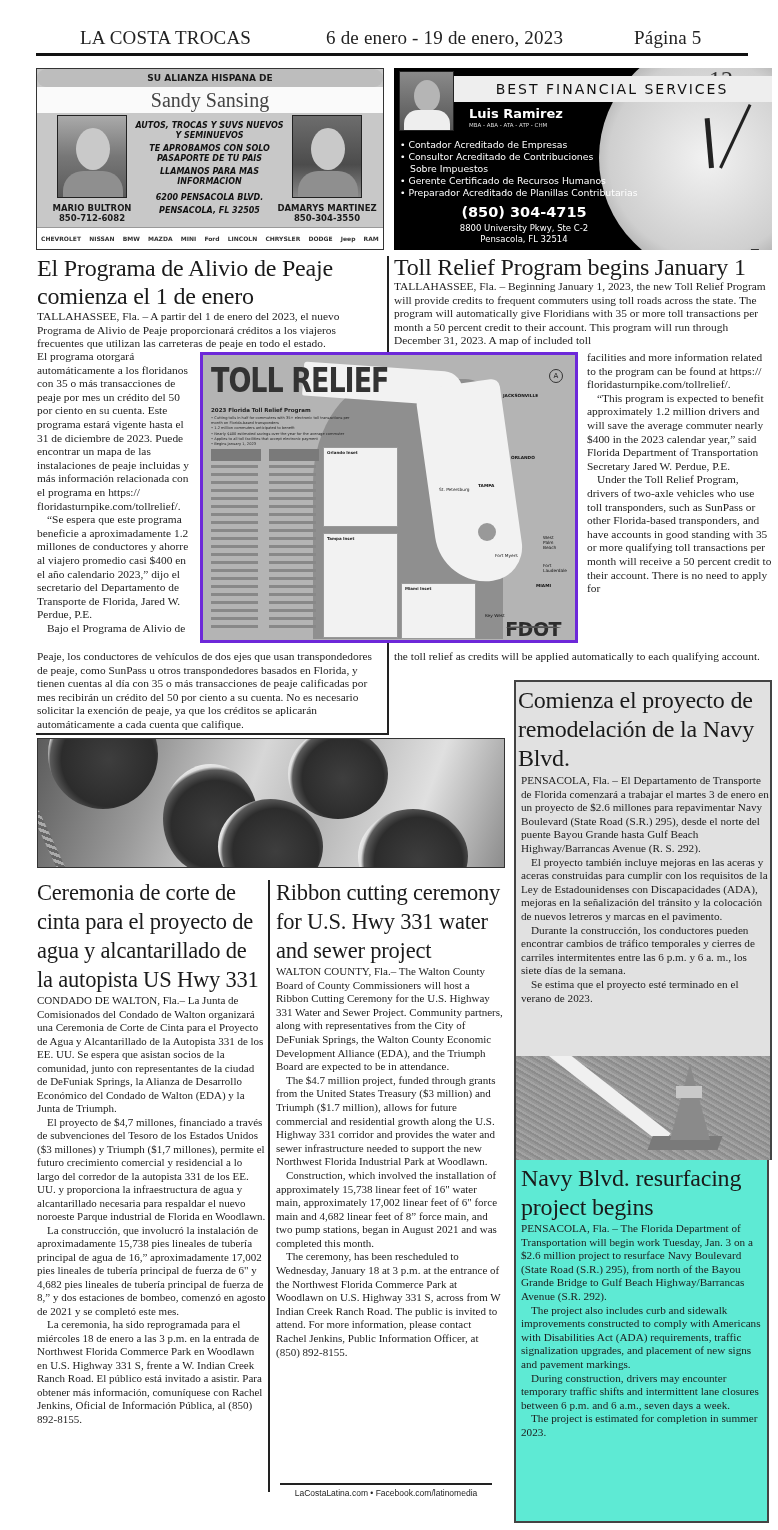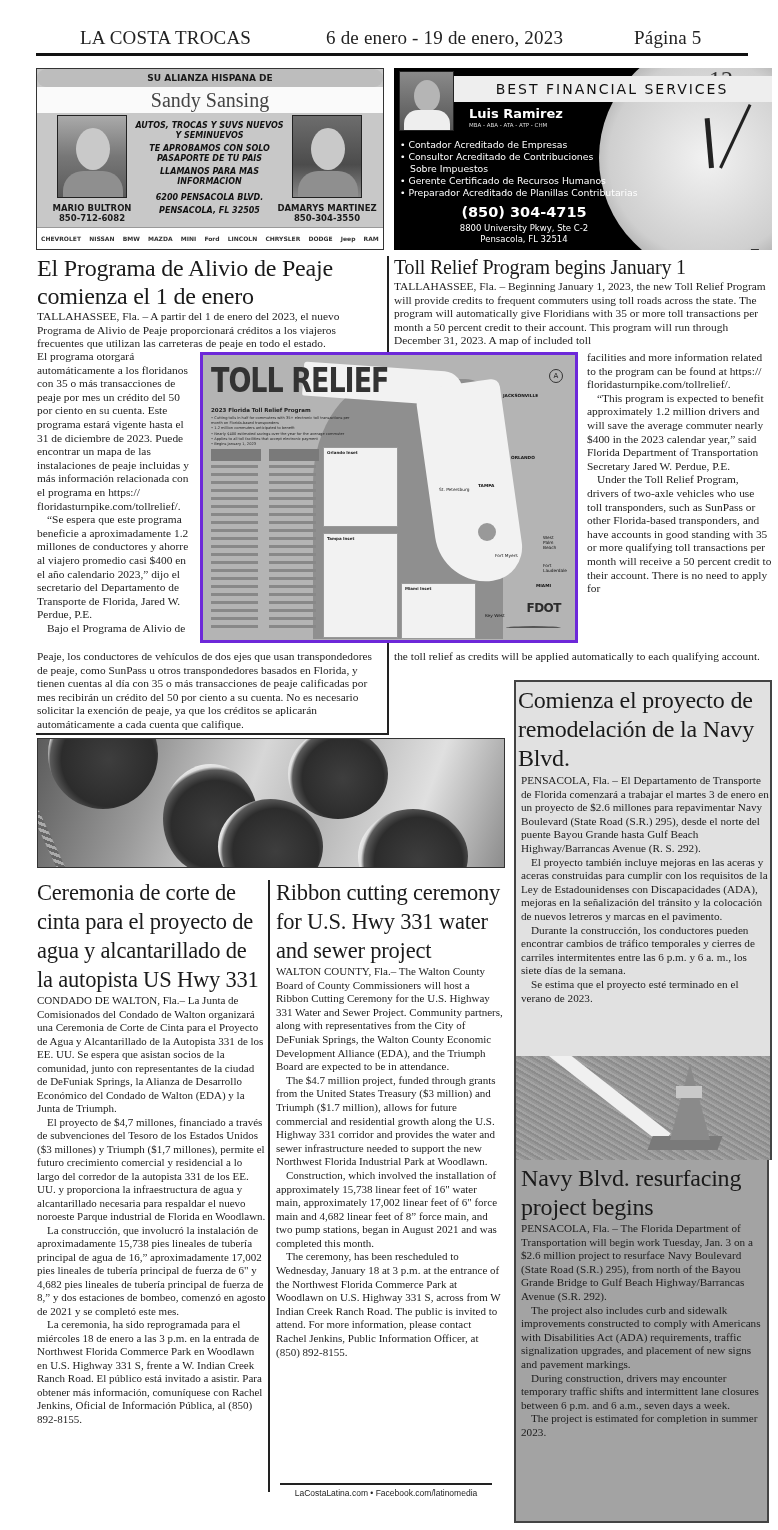--- a/index.html
+++ b/index.html
@@ -59,31 +59,31 @@
   .tollmap .list { position: absolute; top: 110px; width: 52px; }
   .tollmap .list div { height: 3px; margin-bottom: 5px; background: #888; width: 90%; }
   .tollmap .water { position: absolute; left: 110px; top: 24px; width: 190px; height: 260px; background: #8f8f8f; border-radius: 40% 20% 0 0; }
   .tollmap .fl-pan { position: absolute; left: 100px; top: 12px; width: 160px; height: 34px; background: #f2f2f2; border-radius: 6px 40px 30px 4px; transform: rotate(4deg); }
   .tollmap .fl-pen { position: absolute; left: 225px; top: 28px; width: 85px; height: 200px; background: #f2f2f2; border-radius: 20px 10px 40px 60px; transform: rotate(-8deg); }
   .tollmap .lake { position: absolute; left: 275px; top: 168px; width: 18px; height: 18px; border-radius: 50%; background: #999; }
   .tollmap .inset { position: absolute; background: #f2f2f2; border: 1px solid #999; }
   .tollmap .inset .lbl { position: absolute; left: 3px; top: 2px; font-family: "DejaVu Sans", sans-serif; font-weight: bold; font-size: 4px; color: #222; }
   .tollmap .city { position: absolute; font-family: "DejaVu Sans", sans-serif; font-weight: bold; font-size: 4.3px; color: #111; }
   .tollmap .compass { position: absolute; right: 12px; top: 14px; width: 14px; height: 14px; border: 1px solid #333; border-radius: 50%; font-family: "DejaVu Sans", sans-serif; font-size: 7px; text-align: center; line-height: 13px; color: #222; }
-  .tollmap .fdot { position: absolute; right: 14px; bottom: 25px; font-family: "DejaVu Sans", sans-serif; font-weight: bold; font-size: 12px; color: #2c2c2c; letter-spacing: -0.5px; }
+  .tollmap .fdot { position: absolute; right: 14px; bottom: 0; font-family: "DejaVu Sans", sans-serif; font-weight: bold; font-size: 19px; color: #2c2c2c; letter-spacing: -0.5px; }
   .tollmap .fdot-swoosh { position: absolute; right: 14px; bottom: 10px; width: 55px; height: 4px; border-top: 2px solid #555; border-radius: 50%; }
 
   
   .pipes { left: 37px; top: 738px; width: 468px; height: 130px; border: 1px solid #333; background: linear-gradient(110deg, #5c5c5c 0%, #9b9b9b 25%, #d7d7d7 45%, #b5b5b5 60%, #e0e0e0 80%, #8c8c8c 100%); overflow: hidden; }
   .pipes .pipe { position: absolute; border-radius: 50%; background: radial-gradient(circle at 55% 55%, #3e3e3e 0%, #2c2c2c 55%, #5a5a5a 68%, #dcdcdc 72%, #f2f2f2 78%, #9c9c9c 100%); }
   .pipes .rope { position: absolute; left: 8px; top: 70px; width: 8px; height: 70px; background: repeating-linear-gradient(45deg, #aaa 0 3px, #666 3px 6px); transform: rotate(-25deg); }
 
   
   .navy-es { left: 514px; top: 680px; width: 258px; height: 376px; border: 2px solid #444; border-bottom: none; background: #e1e1e1; }
-  .navy-en { left: 514px; top: 1160px; width: 255px; height: 363px; border: 2px solid #444; border-top: none; background: #a3a3a3; padding-left: 20px; }
+  .navy-en { left: 514px; top: 1160px; width: 255px; height: 363px; border: 2px solid #444; border-top: none; background: #5eead4; padding-left: 20px; }
   .cone-photo { left: 514px; top: 1056px; width: 258px; height: 104px; border-left: 2px solid #444; border-right: 2px solid #444; background: repeating-linear-gradient(30deg, #8c8c8c 0 2px, #a3a3a3 2px 4px, #979797 4px 6px); overflow: hidden; }
   .cone-photo .stripe { position: absolute; left: 20px; top: -10px; width: 14px; height: 160px; background: #f0f0f0; transform: rotate(-52deg); transform-origin: top left; }
   .cone-photo .cone { position: absolute; left: 154px; top: 8px; width: 0; height: 0; border-left: 20px solid transparent; border-right: 20px solid transparent; border-bottom: 76px solid #8a8a8a; }
   .cone-photo .cone-band { position: absolute; left: 160px; top: 30px; width: 26px; height: 12px; background: #c9c9c9; }
   .cone-photo .cone-base { position: absolute; left: 134px; top: 80px; width: 70px; height: 14px; background: #7a7a7a; transform: skewX(-20deg); }
 
   .footer-line { left: 280px; top: 1483px; width: 212px; height: 2px; background: #222; }
   .footer-text { left: 280px; top: 1488px; width: 212px; text-align: center; font-family: "Liberation Sans", sans-serif; font-size: 8.5px; color: #222; }
 </style>
 </head>
@@ -178,21 +178,21 @@
   <div class="body-text" style="width:340px">TALLAHASSEE, Fla. – A partir del 1 de enero del 2023, el nuevo Programa de Alivio de Peaje proporcionará créditos a los viajeros frecuentes que utilizan las carreteras de peaje en todo el estado.</div>
 </div>
 <div class="abs body-text" style="left:37px;top:350px;width:158px">
   <p>El programa otorgará automáticamente a los floridanos con 35 o más transacciones de peaje por mes un crédito del 50 por ciento en su cuenta. Este programa estará vigente hasta el 31 de diciembre de 2023. Puede encontrar un mapa de las instalaciones de peaje incluidas y más información relacionada con el programa en https:// floridasturnpike.com/tollrelief/.</p>
   <p class="ind">“Se espera que este programa beneficie a aproximadamente 1.2 millones de conductores y ahorre al viajero promedio casi $400 en el año calendario 2023,” dijo el secretario del Departamento de Transporte de Florida, Jared W. Perdue, P.E.</p>
   <p class="ind">Bajo el Programa de Alivio de</p>
 </div>
 <div class="abs body-text" style="left:37px;top:650px;width:345px">Peaje, los conductores de vehículos de dos ejes que usan transpondedores de peaje, como SunPass u otros transpondedores basados en Florida, y tienen cuentas al día con 35 o más transacciones de peaje calificadas por mes recibirán un crédito del 50 por ciento a su cuenta. No es necesario solicitar la exención de peaje, ya que los créditos se aplicarán automáticamente a cada cuenta que califique.</div>
 
 <div class="abs" style="left:394px;top:254px;width:378px">
-  <div class="headline" style="font-size:20px;line-height:26px">Toll Relief  Program begins January 1</div>
+  <div class="headline" style="font-size:24px;line-height:26px">Toll Relief  Program begins January 1</div>
   <div class="body-text" style="width:378px">TALLAHASSEE, Fla. – Beginning January 1, 2023, the new Toll Relief Program will provide credits to frequent commuters using toll roads across the state. The program will automatically give Floridians with 35 or more toll transactions per month a 50 percent credit to their account. This program will run through December 31, 2023. A map of included toll</div>
 </div>
 <div class="abs body-text" style="left:587px;top:351px;width:185px">
   <p>facilities and more information related to the program can be found at https:// floridasturnpike.com/tollrelief/.</p>
   <p class="ind">“This program is expected to benefit approximately 1.2 million drivers and will save the average commuter nearly $400 in the 2023 calendar year,” said Florida Department of Transportation Secretary Jared W. Perdue, P.E.</p>
   <p class="ind">Under the Toll Relief Program, drivers of two-axle vehicles who use toll transponders, such as SunPass or other Florida-based transponders, and have accounts in good standing with 35 or more qualifying toll transactions per month will receive a 50 percent credit to their account. There is no need to apply for</p>
 </div>
 <div class="abs body-text" style="left:394px;top:650px;width:378px">the toll relief as credits will be applied automatically to each qualifying account.</div>
 
 <div class="abs tollmap">

